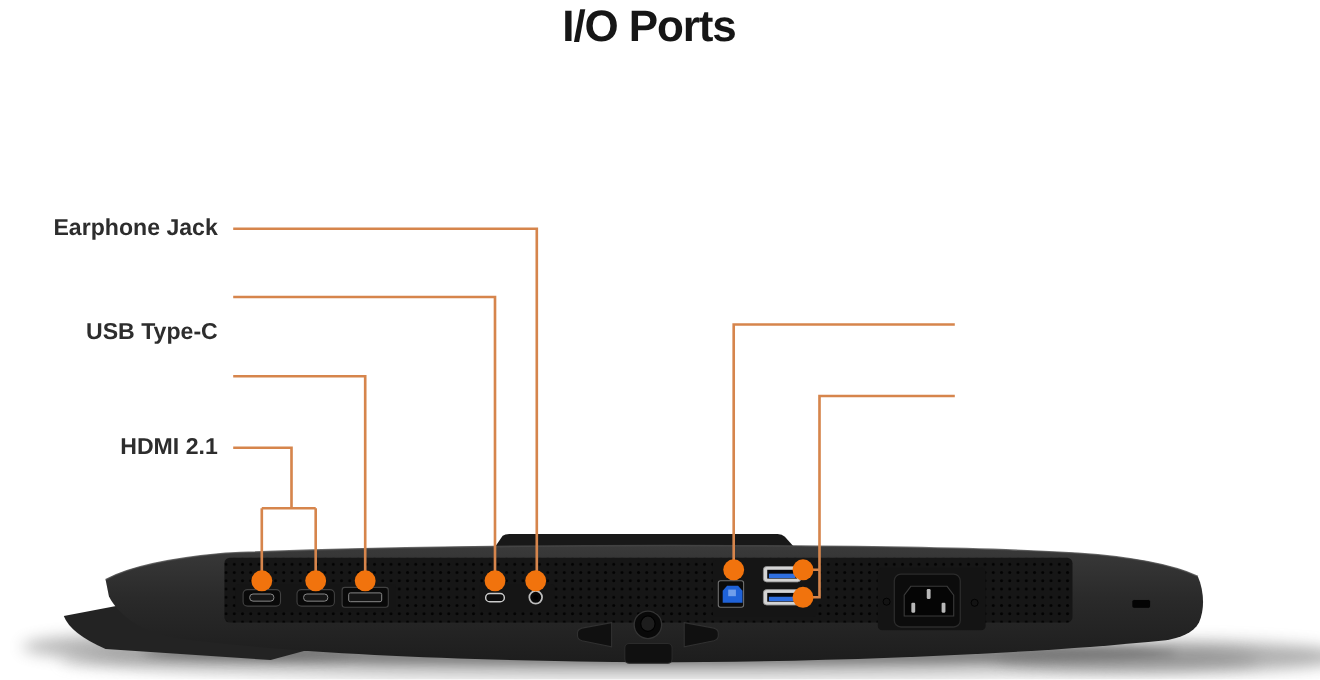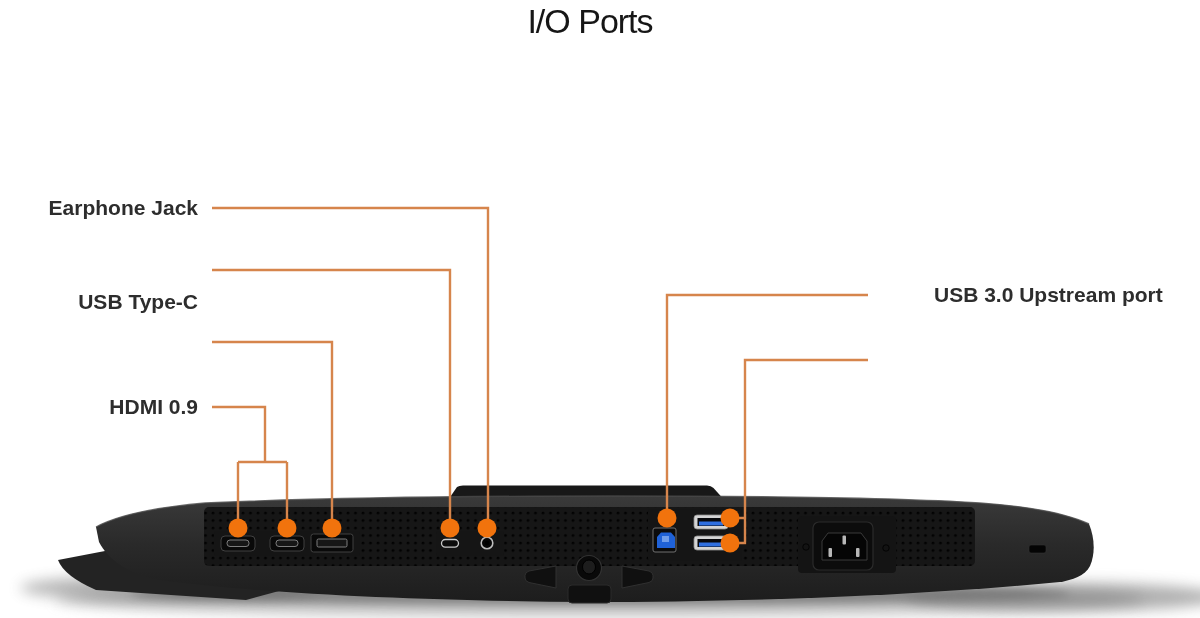--- a/index.html
+++ b/index.html
@@ -2,21 +2,21 @@
 <html style="--title-text: #161616; --label-text: #2d2d2d; --callout-line: #d6854c; --callout-dot: #f1730d; --monitor-body: #2b2b2b; --port-panel: #161616; --usb-blue: #2a66da;"><head>
 <meta charset="utf-8">
 <style>
   html,body{margin:0;padding:0;background:#ffffff;}
   .stage{
     position:relative;width:1200px;height:618px;overflow:hidden;
     font-family:"Liberation Sans", sans-serif;background:#ffffff;
   }
   .title{
     position:absolute;top:2px;left:0;width:1180px;text-align:center;
-    font-size:34px;font-weight:400;letter-spacing:-1px;
+    font-size:40px;font-weight:700;letter-spacing:-1px;
     color:var(--title-text,#161616);
   }
   .label{
     position:absolute;font-size:21px;font-weight:700;line-height:26px;
     color:var(--label-text,#2d2d2d);white-space:nowrap;padding-left:48px;
   }
   .label.left{text-align:right;}
   .lbl-earphone{top:195px;right:1002px;}
   .lbl-usbc{top:257px;right:1002px;margin-top:32px;}
   .lbl-dp{top:329px;right:1002px;}
@@ -165,16 +165,15 @@
       <circle class="dot" cx="450" cy="528" r="9.5"></circle>
       <circle class="dot" cx="487" cy="528" r="9.5"></circle>
       <circle class="dot" cx="667" cy="518" r="9.5"></circle>
       <circle class="dot" cx="730" cy="518" r="9.5"></circle>
       <circle class="dot" cx="730" cy="543" r="9.5"></circle>
     </g>
   </svg>
 
   <div class="label left lbl-earphone">Earphone Jack</div>
   <div class="label left lbl-usbc">USB Type-C</div>
-  <div class="label left lbl-hdmi">HDMI 0.9</div>
-  <div class="label lbl-upstream">USB 3.0 Upstream port</div>
+  <div class="label left lbl-hdmi">HDMI 2.1</div>
 
 </div>
 
 </body></html>

